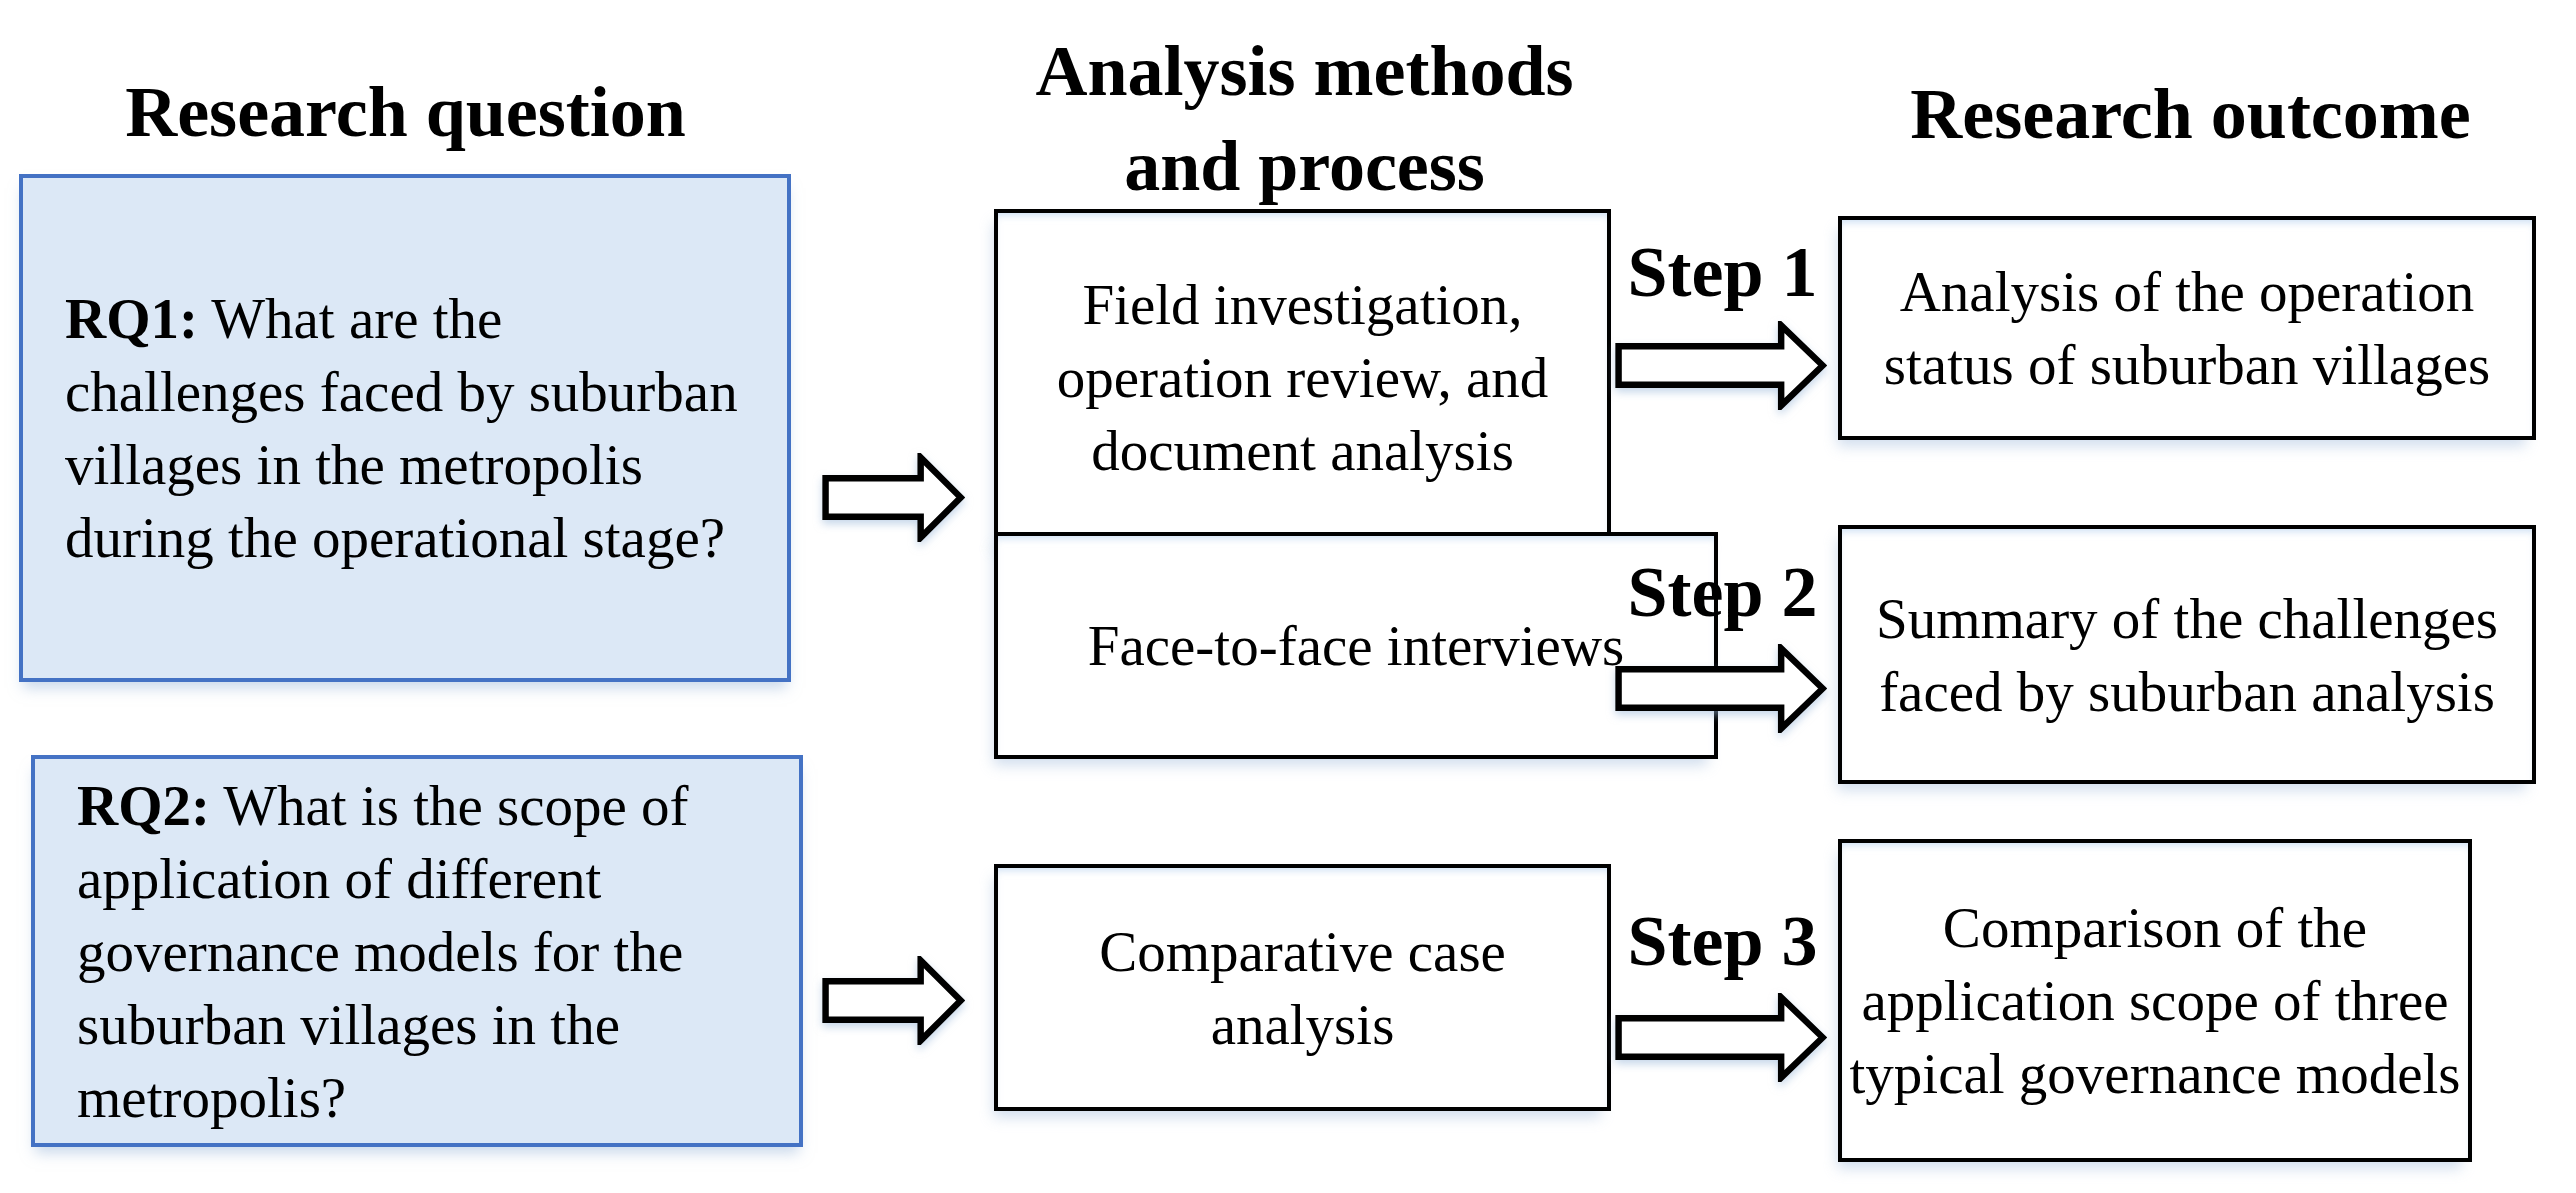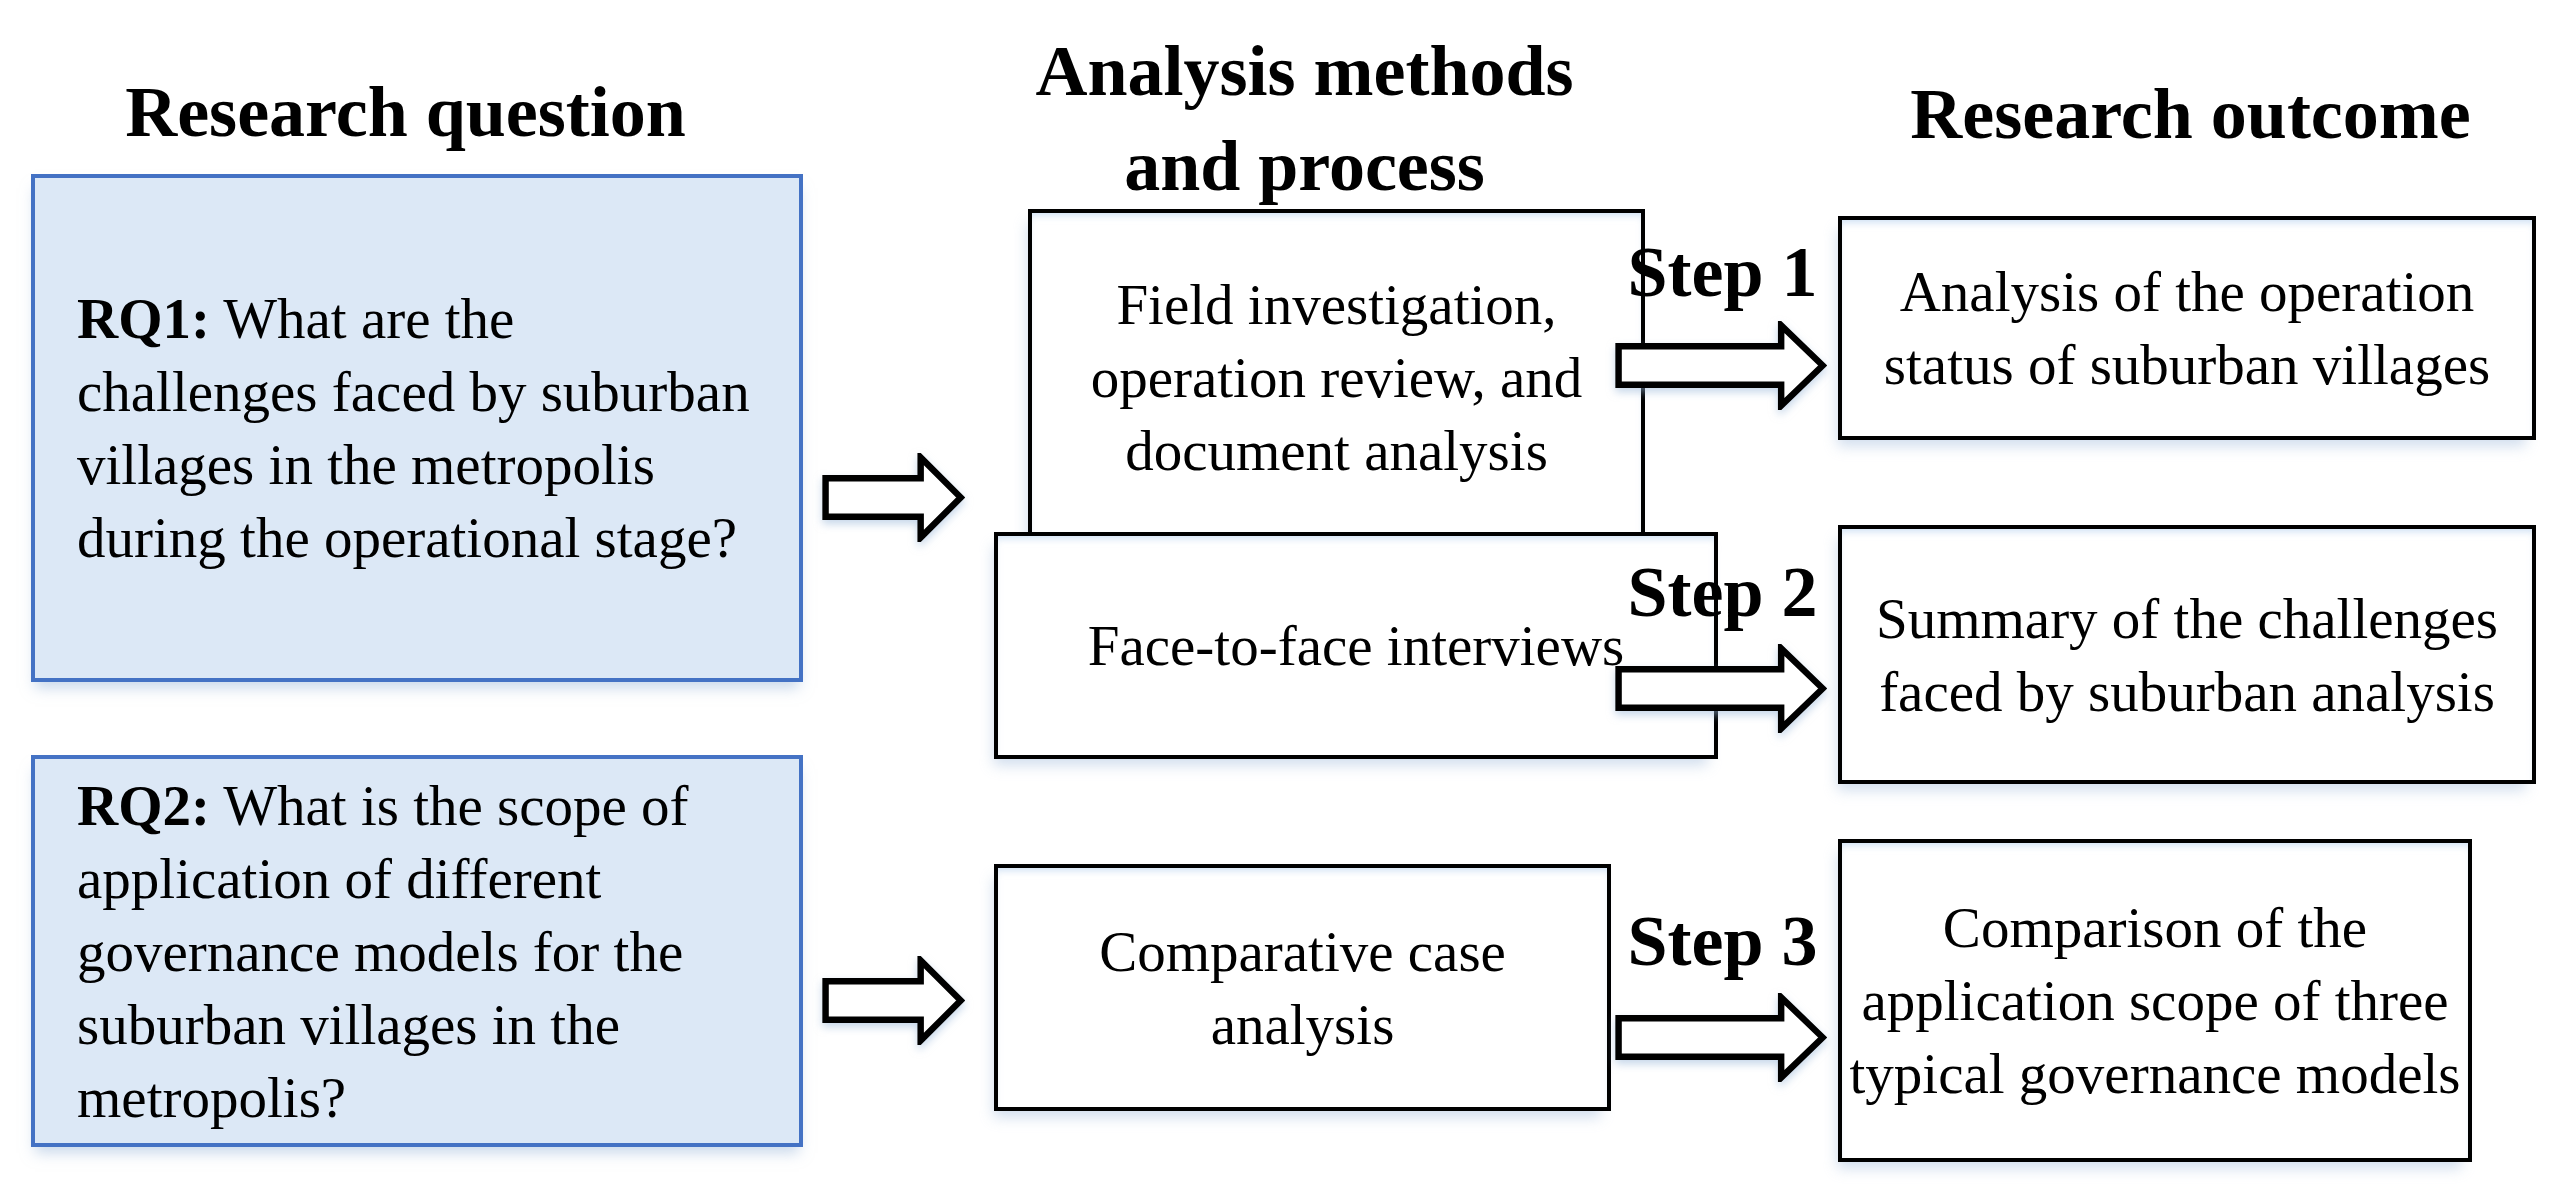--- a/index.html
+++ b/index.html
@@ -71,36 +71,36 @@
 
   <div class="hdr" style="left:47px; top:65px; width:717px;">Research question</div>
 
   <div class="hdr" style="left:946px; top:24.4px; width:717px;">
     <span class="hline">Analysis methods</span>
     <span class="hline">and process</span>
   </div>
 
   <div class="hdr" style="left:1832px; top:67px; width:717px;">Research outcome</div>
 
-  <div class="qbox" style="left:31px; top:174px; width:772px; height:508px;">
+  <div class="qbox" style="left:19px; top:174px; width:772px; height:508px;">
     <div class="line"><span class="b">RQ1:</span><span> What are the</span></div>
     <div class="line">challenges faced by suburban</div>
     <div class="line">villages in the metropolis</div>
     <div class="line">during the operational stage?</div>
   </div>
 
   <div class="qbox" style="left:31px; top:755px; width:772px; height:392px;">
     <div class="line"><span class="b">RQ2:</span><span> What is the scope of</span></div>
     <div class="line">application of different</div>
     <div class="line">governance models for the</div>
     <div class="line">suburban villages in the</div>
     <div class="line">metropolis?</div>
   </div>
 
-  <div class="mbox" style="left:1028px; top:209px; width:617px; height:336px;">
+  <div class="mbox" style="left:994px; top:209px; width:617px; height:336px;">
     <div class="line">Field investigation,</div>
     <div class="line">operation review, and</div>
     <div class="line">document analysis</div>
   </div>
 
   <div class="mbox" style="left:994px; top:532px; width:724px; height:227px;">
     <div class="line">Face-to-face interviews</div>
   </div>
 
   <div class="mbox" style="left:994px; top:864px; width:617px; height:247px;">

